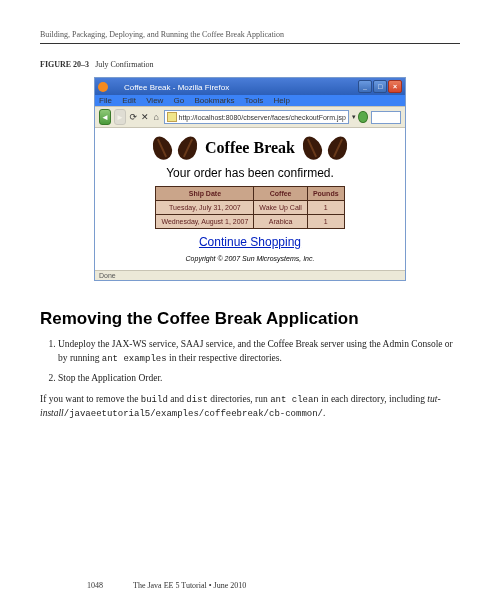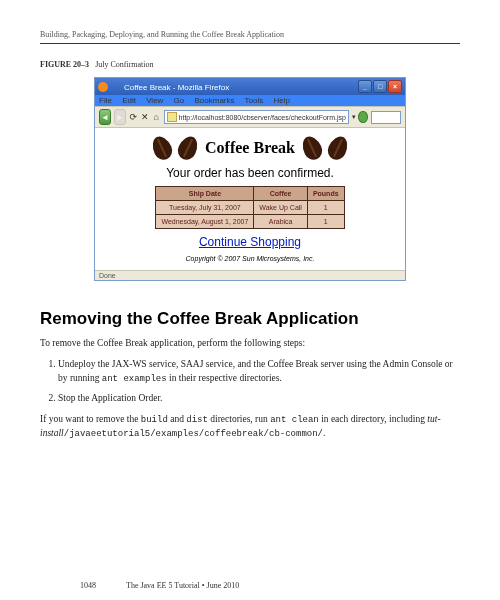--- a/index.html
+++ b/index.html
@@ -163,21 +163,21 @@
     font-size: 9.5px;
     line-height: 1.5;
     color: #222;
   }
   ol.steps li { margin-bottom: 4px; }
   code.mono { font-family: 'Courier New', monospace; font-size: 9px; }
   em.path { font-style: italic; }
   .page-footer {
     position: absolute;
     bottom: 20px;
-    left: 40px;
+    left: 47px;
     right: 40px;
     font-size: 8px;
     color: #333;
     display: flex;
     gap: 30px;
   }
   .page-wrap { position: relative; min-height: 580px; }
 </style>
 </head>
 <body>
@@ -253,21 +253,20 @@
       </tr>
     </tbody>
         </table>
     <a class="continue-link">Continue Shopping</a>
     <div class="copyright">Copyright © 2007 Sun Microsystems, Inc.</div>
   </div>
   <div class="statusbar">Done</div>
 </div>
 
 <h2 class="section-heading">Removing the Coffee Break Application</h2>
-<p class="body-text">To remove the Coffee Break application, perform the following steps:</p>
 <ol class="steps">
   <li>
     <span>Undeploy the JAX-WS service, SAAJ service, and the Coffee Break server using the Admin Console or by running </span><code class="mono">ant examples</code><span> in their respective directories.</span>
   </li>
   <li>
     <span>Stop the Application Order.</span>
   </li>
 </ol>
 <p class="body-text">
   <span>If you want to remove the </span><code class="mono">build</code><span> and </span><code class="mono">dist</code><span> directories, run </span><code class="mono">ant clean</code><span> in each directory, including </span><em class="path">tut-install</em><code class="mono">/javaeetutorial5/examples/coffeebreak/cb-common/</code><span>.</span>

